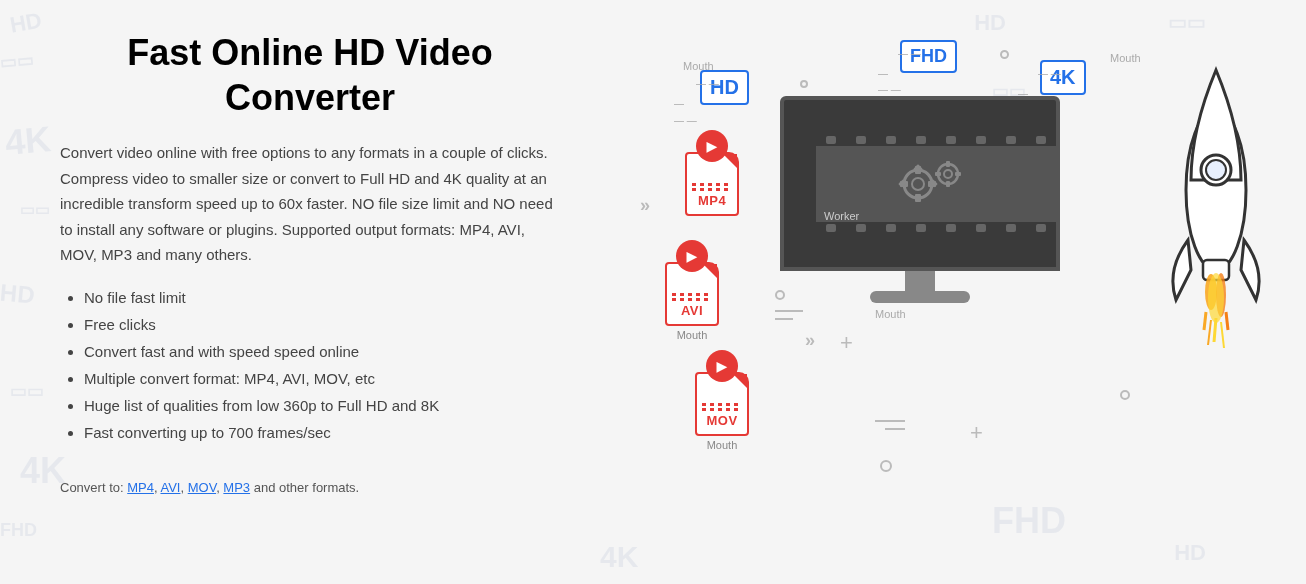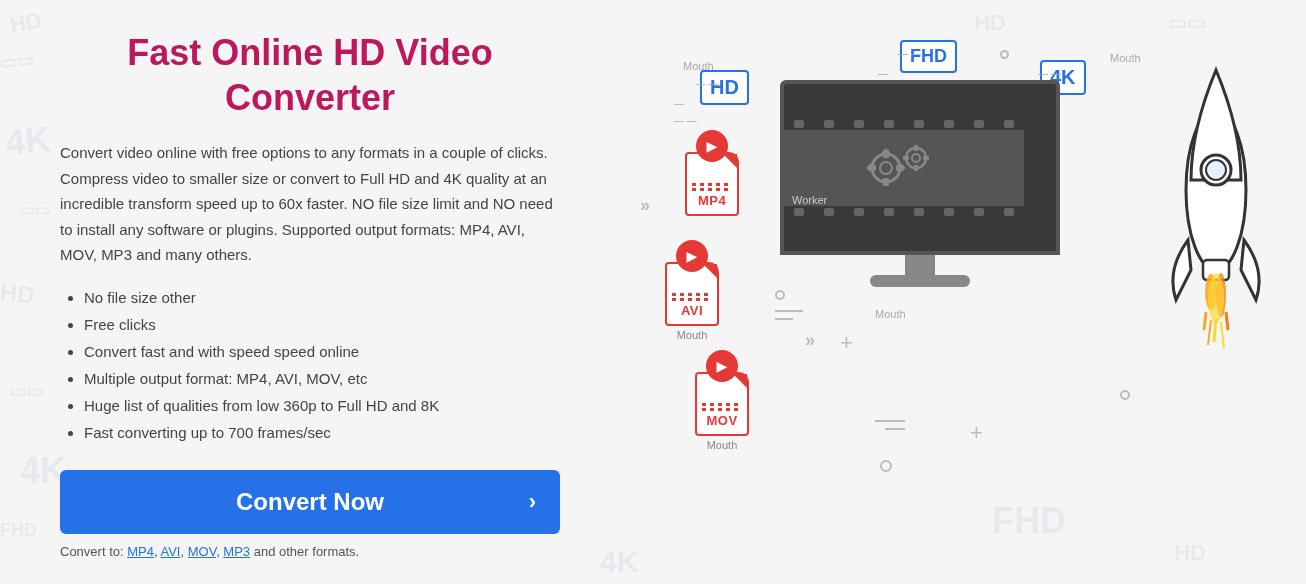--- a/index.html
+++ b/index.html
@@ -42,21 +42,21 @@
       width: 620px;
       padding: 30px 60px 30px 60px;
       display: flex;
       flex-direction: column;
       justify-content: flex-start;
     }
 
     .page-title {
       font-size: 36px;
       font-weight: bold;
-      color: #be185d;
+      color: #000000;
       text-align: center;
       line-height: 1.25;
       margin-bottom: 20px;
     }
 
     .description {
       font-size: 15px;
       color: #444;
       line-height: 1.7;
       margin-bottom: 16px;
@@ -128,23 +128,24 @@
       height: 210px;
     }
     .monitor-screen {
       width: 280px;
       height: 175px;
       background: #3a3a3a;
       border-radius: 6px 6px 0 0;
       border: 4px solid #555;
       display: flex;
       align-items: center;
-      justify-content: flex-start;
+      justify-content: flex-end;
       overflow: hidden;
       position: relative;
+      margin-top: 16px;
     }
     .monitor-film {
       width: 240px;
       height: 100px;
       background: #555;
       position: relative;
       display: flex;
       align-items: center;
       justify-content: center;
     }
@@ -325,32 +326,28 @@
 
 <div class="main-container">
 
   <div class="left-panel">
 
     <h1 class="page-title">Fast Online HD Video<br>Converter</h1>
 
     <p class="description">Convert video online with free options to any formats in a couple of clicks. Compress video to smaller size or convert to Full HD and 4K quality at an incredible transform speed up to 60x faster. NO file size limit and NO need to install any software or plugins. Supported output formats: MP4, AVI, MOV, MP3 and many others.</p>
 
     <ul class="features-list">
-      <li>No file size other</li>
+      <li>No file fast limit</li>
       <li>Free clicks</li>
       <li>Convert fast and with speed speed online</li>
-      <li>Multiple output format: MP4, AVI, MOV, etc</li>
+      <li>Multiple convert format: MP4, AVI, MOV, etc</li>
       <li>Huge list of qualities from low 360p to Full HD and 8K</li>
       <li>Fast converting up to 700 frames/sec</li>
     </ul>
 
-    <button class="convert-button">
-      <span>Convert Now</span>
-      <span class="chevron">›</span>
-    </button>
 
     <p class="convert-formats">
       <span>Convert to:</span>
       <a href="#"> MP4</a>,
       <a href="#"> AVI</a>,
       <a href="#"> MOV</a>,
       <a href="#"> MP3</a>
       <span>and other formats.</span>
     </p>
 

